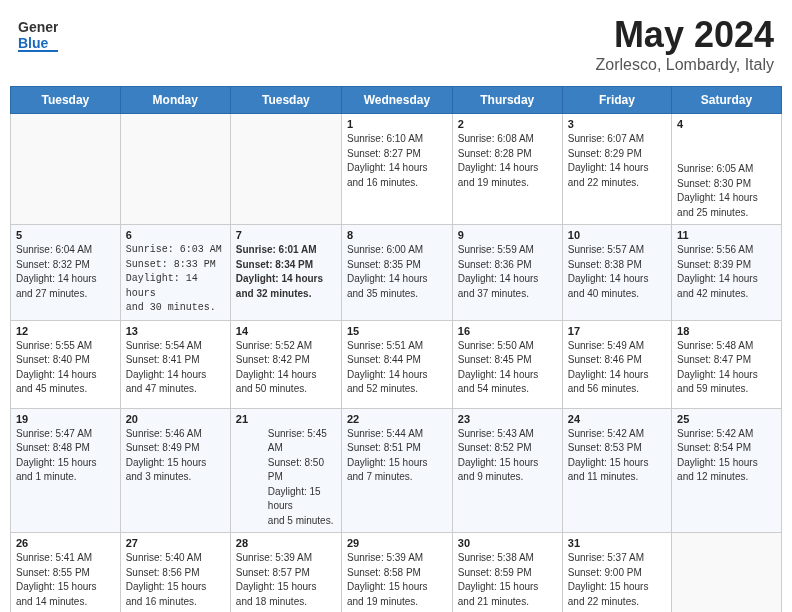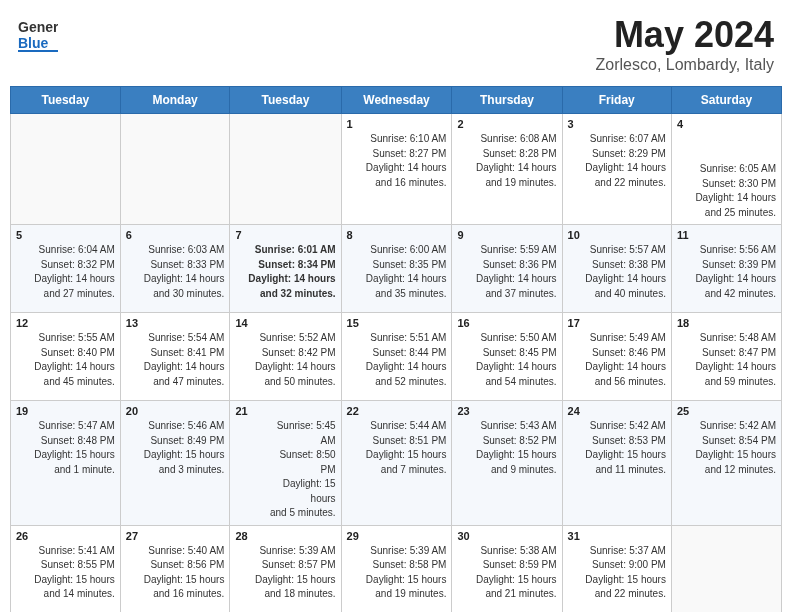--- a/index.html
+++ b/index.html
@@ -67,21 +67,20 @@
     }
     .day-number {
       font-weight: bold;
       font-size: 11px;
       margin-bottom: 2px;
       color: #222;
     }
     .day-info {
       line-height: 1.45;
       color: #333;
-      text-align: right;
     }
     .empty-cell {
       background: #f9f9f9 !important;
     }
     .logo-wrapper {
       display: flex;
       align-items: center;
       gap: 2px;
     }
   </style>
@@ -154,21 +153,21 @@
       <tr>
         <td>
           <div class="day-number">5</div>
           <div class="day-info" style="white-space: pre-line;">Sunrise: 6:04 AM
 Sunset: 8:32 PM
 Daylight: 14 hours
 and 27 minutes.</div>
         </td>
         <td>
           <div class="day-number">6</div>
-          <div class="day-info" style="white-space: pre-line;">Sunrise: 6:03 AM
+          <div class="day-info" style="white-space: pre-line; font-family: Liberation Mono, monospace;">Sunrise: 6:03 AM
 Sunset: 8:33 PM
 Daylight: 14 hours
 and 30 minutes.</div>
         </td>
         <td>
           <div class="day-number">7</div>
           <div class="day-info" style="white-space: pre-line; font-weight: bold;">Sunrise: 6:01 AM
 Sunset: 8:34 PM
 Daylight: 14 hours
 and 32 minutes.</div>

